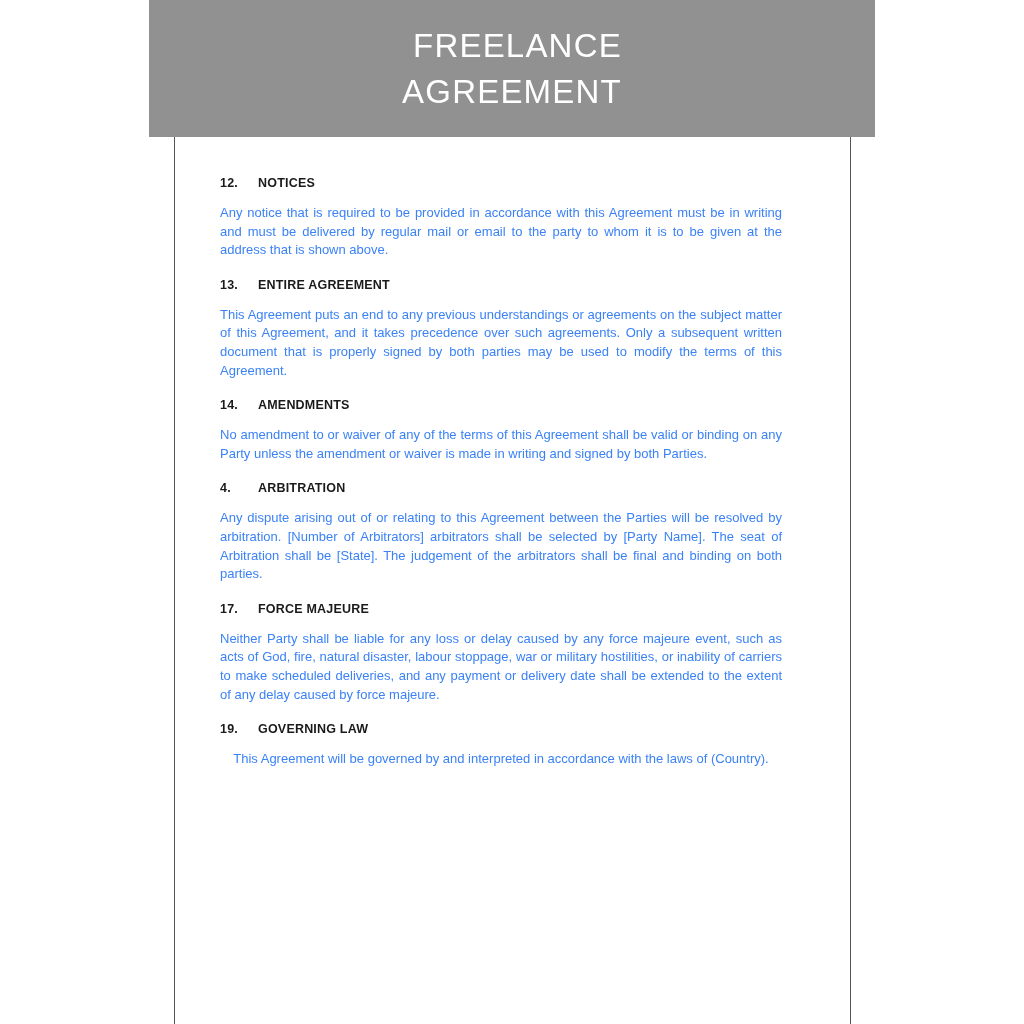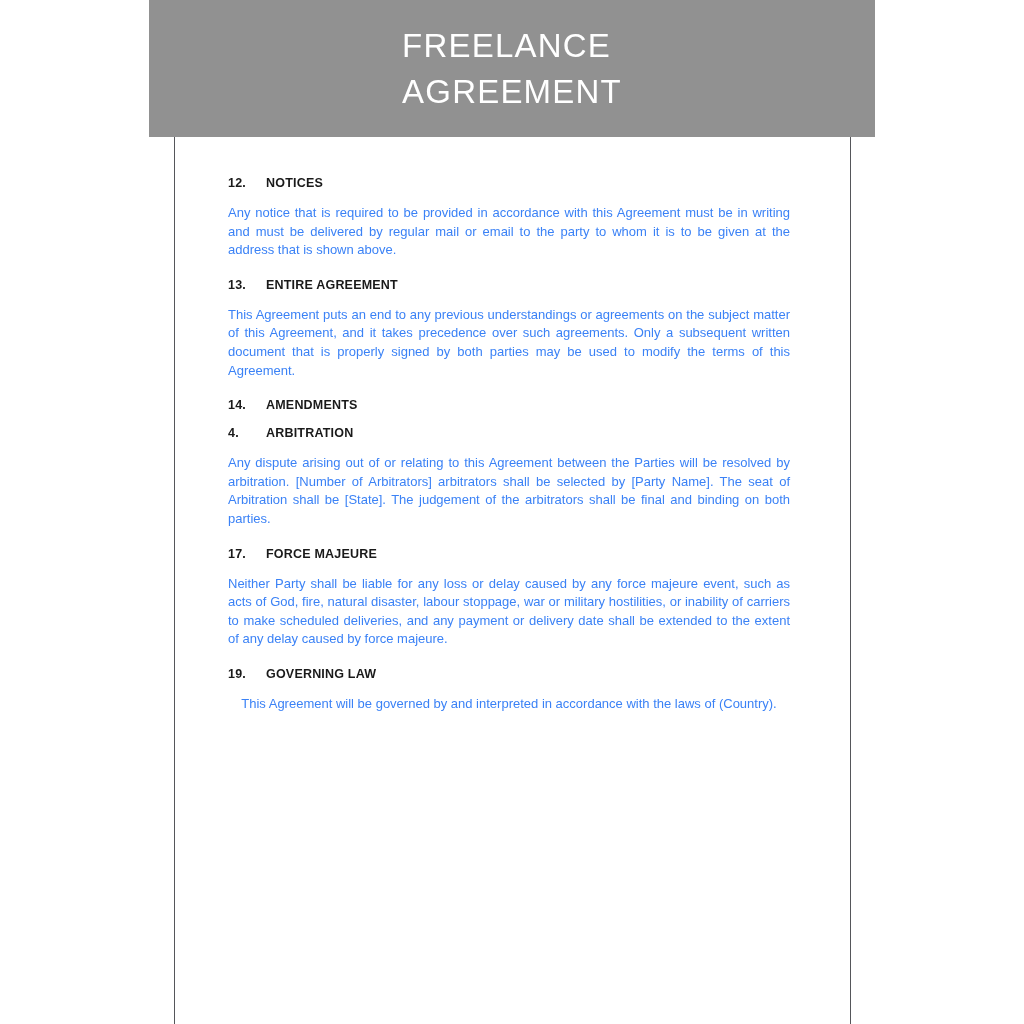--- a/index.html
+++ b/index.html
@@ -45,29 +45,29 @@
     display: flex;
     align-items: center;
     justify-content: center;
     box-sizing: border-box;
   }
   .banner-title {
     color: #ffffff;
     font-size: 33px;
     line-height: 46px;
     letter-spacing: 1.2px;
-    text-align: left;
+    text-align: right;
     font-weight: 400;
     font-family: "Liberation Sans", sans-serif;
     white-space: pre-line;
   }
 
   .content {
     position: absolute;
-    left: 228px;
+    left: 220px;
     top: 176px;
     width: 562px;
   }
 
   .clause {
     margin-bottom: 0;
   }
 
   .clause-heading {
     font-size: 12.5px;
@@ -125,20 +125,21 @@
         <span class="clause-title">ENTIRE AGREEMENT</span>
       </div>
       <p class="clause-body">This Agreement puts an end to any previous understandings or agreements on the subject matter of this Agreement, and it takes precedence over such agreements. Only a subsequent written document that is properly signed by both parties may be used to modify the terms of this Agreement.</p>
     </div>
 
     <div class="clause">
       <div class="clause-heading">
         <span class="clause-num">14.</span>
         <span class="clause-title">AMENDMENTS</span>
       </div>
+      <p class="clause-body">No amendment to or waiver of any of the terms of this Agreement shall be valid or binding on any Party unless the amendment or waiver is made in writing and signed by both Parties.</p>
     </div>
 
 
     <div class="clause">
       <div class="clause-heading">
         <span class="clause-num">4.</span>
         <span class="clause-title">ARBITRATION</span>
       </div>
       <p class="clause-body">Any dispute arising out of or relating to this Agreement between the Parties will be resolved by arbitration. [Number of Arbitrators] arbitrators shall be selected by [Party Name]. The seat of Arbitration shall be [State]. The judgement of the arbitrators shall be final and binding on both parties.</p>
     </div>

